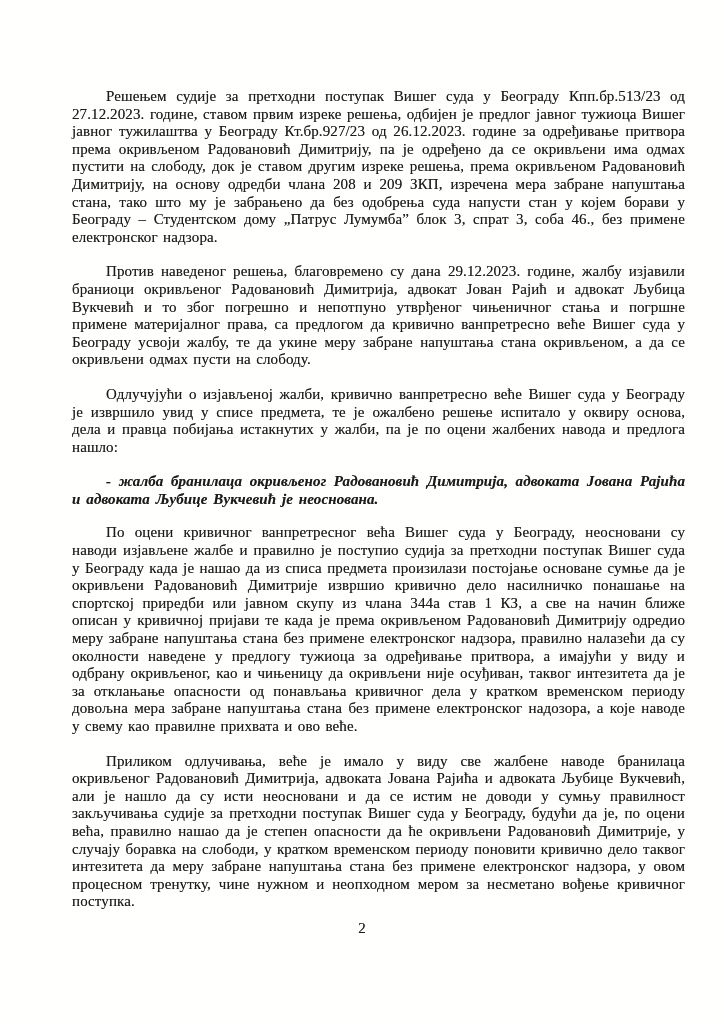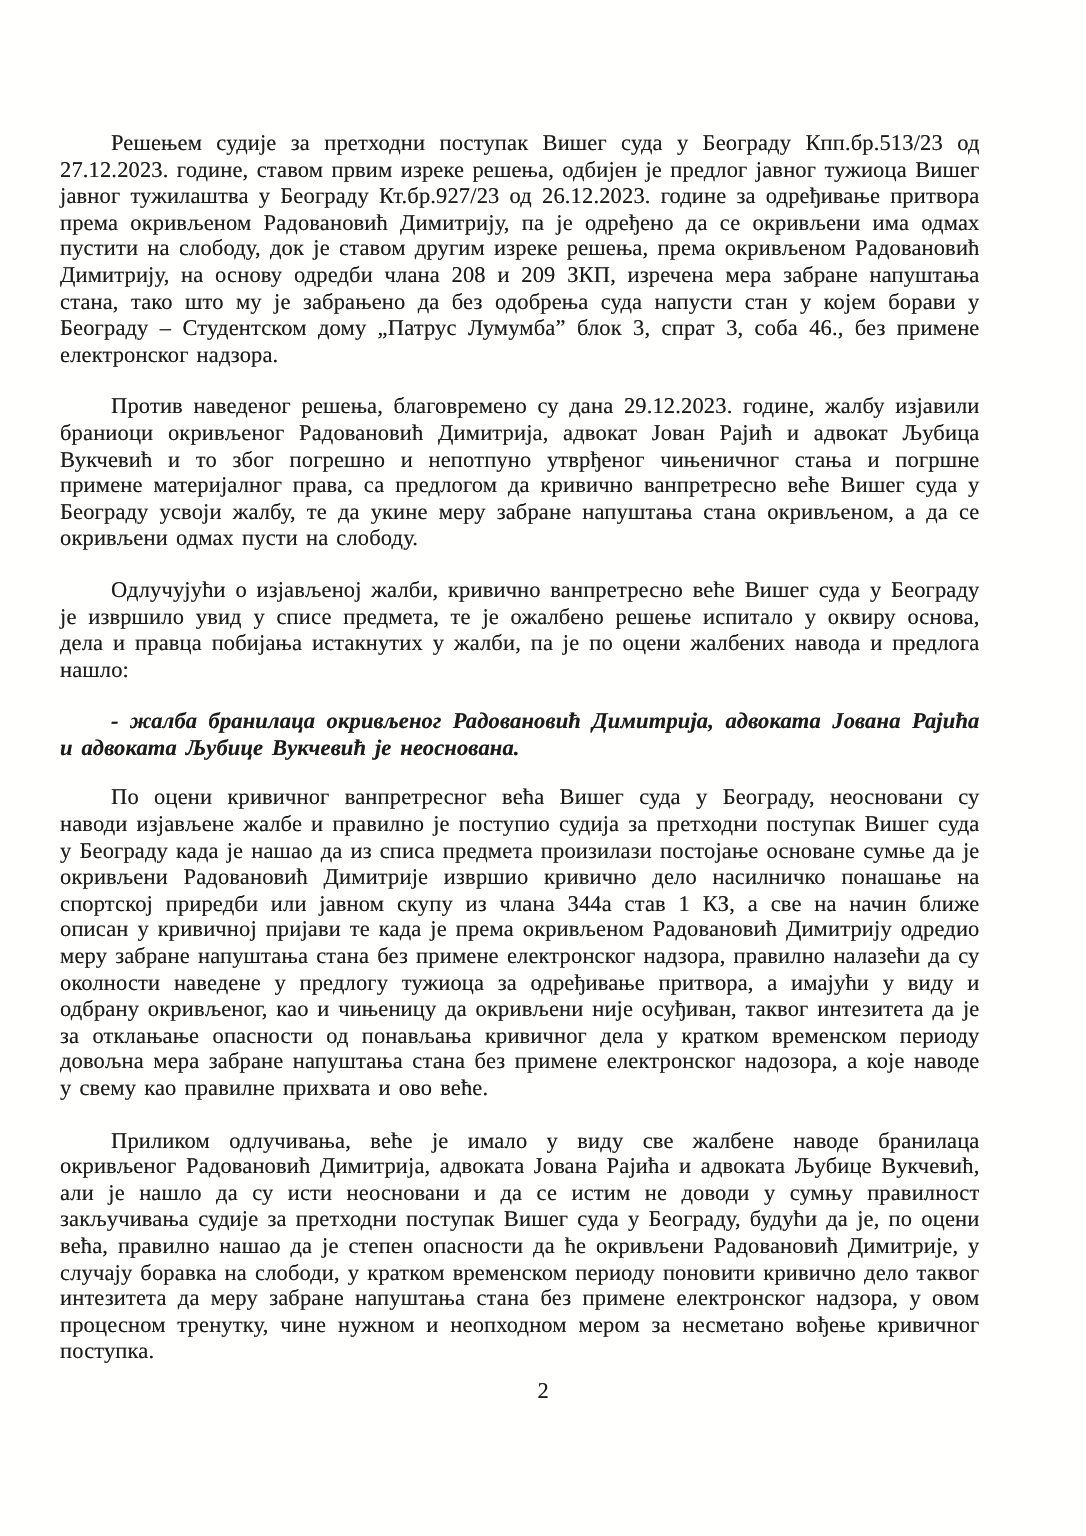--- a/index.html
+++ b/index.html
@@ -11,21 +11,21 @@
     position: relative;
     width: 724px;
     height: 1024px;
     background: #fffffe;
     overflow: hidden;
     font-family: "Liberation Serif", "DejaVu Serif", serif;
     color: #1c1c1c;
   }
   .content {
     position: absolute;
-    left: 40px;
+    left: 72px;
     top: 88px;
     width: 613px;
   }
   .content p {
     margin: 0 0 17px 0;
     font-size: 15px;
     line-height: 17.6px;
     text-align: justify;
     text-indent: 34px;
     letter-spacing: 0.1px;

